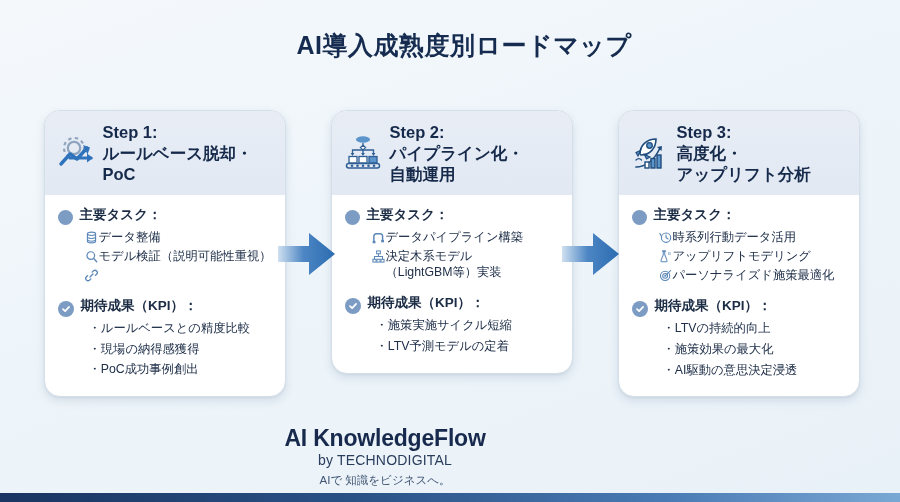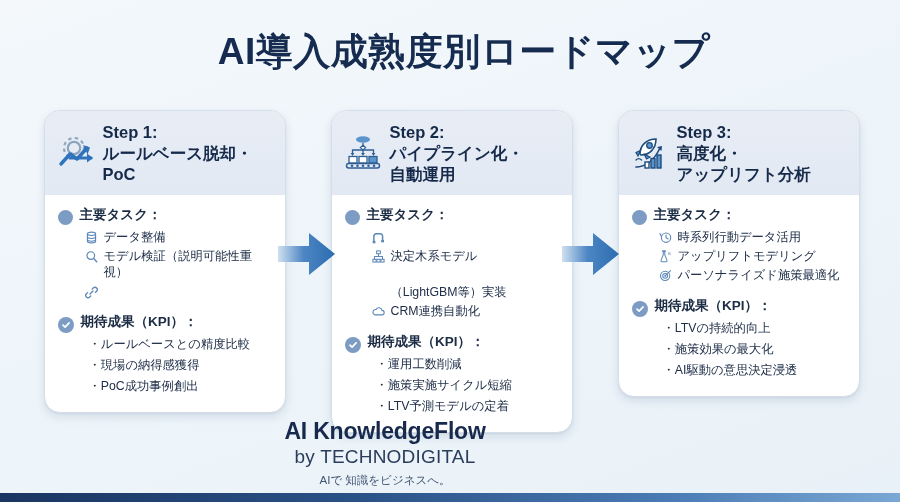--- a/index.html
+++ b/index.html
@@ -11,21 +11,21 @@
     height: 502px;
     overflow: hidden;
     font-family: "Liberation Sans", "DejaVu Sans", sans-serif;
     background: linear-gradient(160deg, #f4f8fb 0%, #eef5fa 45%, #e9f1f8 100%);
     position: relative;
   }
 
   
   .title {
     text-align: center;
-    font-size: 37px;
+    font-size: 25px;
     font-weight: bold;
     color: #152c50;
     letter-spacing: 0.5px;
     padding-top: 33px;
     line-height: 1;
     text-shadow: 0 1px 1px rgba(255,255,255,0.7);
     padding-left: 28px;
   }
 
   
@@ -113,35 +113,34 @@
     font-weight: bold;
     color: #1b2c44;
     line-height: 1.2;
     margin-bottom: 4px;
   }
 
   .task-list { margin: 0; padding: 0; list-style: none; }
   .task-item {
     display: flex;
     align-items: flex-start;
-    gap: 5px;
     font-size: 12.3px;
     color: #20304a;
     line-height: 1.33;
     padding: 1.5px 0;
     padding-left: 4px;
   }
   .task-icon {
     flex: 0 0 auto;
     width: 15px; height: 15px;
     margin-top: 1px;
     display: flex; align-items: center; justify-content: center;
   }
   .task-label { flex: 1 1 auto; }
-  .task-label .l2 { display: block; margin-top: 20px; }
+  .task-label .l2 { display: block; }
 
   .kpi-list { margin: 0; padding: 0; list-style: none; padding-left: 8px; }
   .kpi-item {
     font-size: 12.3px;
     color: #20304a;
     line-height: 1.36;
     padding: 2px 0;
     white-space: nowrap;
   }
   .kpi-item::before { content: "・"; }
@@ -165,21 +164,21 @@
     text-align: center;
   }
   .f-brand {
     font-size: 23px;
     font-weight: bold;
     color: #17294c;
     letter-spacing: -0.2px;
     line-height: 1.15;
   }
   .f-by {
-    font-size: 19px;
+    font-size: 14px;
     color: #2a3d5c;
     letter-spacing: 0.2px;
     line-height: 1.4;
   }
   .f-tag {
     font-size: 11.5px;
     color: #415674;
     line-height: 1.6;
   }
 
@@ -328,62 +327,54 @@
           <div class="sec-title">主要タスク：</div>
           <ul class="task-list">
             <li class="task-item">
               <span class="task-icon">
                 <svg width="13" height="13" viewBox="0 0 14 14">
                     <path d="M2 11 L2 6a3 3 0 0 1 3-3h4a2.4 2.4 0 0 1 2.4 2.4V10" fill="none" stroke="#5b87b8" stroke-width="1.6" stroke-linecap="round"></path>
                     <rect x="0.7" y="10.6" width="3" height="2.6" fill="#5b87b8"></rect>
                     <rect x="9.9" y="9.6" width="3" height="2.6" fill="#5b87b8"></rect>
                   </svg>
               </span>
+              <span class="task-label"><span>データパイプライン構築</span></span>
             </li>
             <li class="task-item">
               <span class="task-icon">
                 <svg width="13" height="13" viewBox="0 0 14 14">
                     <g fill="none" stroke="#5b87b8" stroke-width="1.1">
                       <rect x="5" y="1" width="4" height="3"></rect>
                       <rect x="1" y="10" width="3.4" height="3"></rect>
                       <rect x="5.3" y="10" width="3.4" height="3"></rect>
                       <rect x="9.6" y="10" width="3.4" height="3"></rect>
                       <path d="M7 4 V7 M2.7 10 V7 H11.3 V10"></path>
                     </g>
                   </svg>
               </span>
               <span class="task-label">
                 <span>決定木系モデル</span>
                 <span class="l2">（LightGBM等）実装</span>
               </span>
             </li>
-            <li class="task-item">
-              <span class="task-icon">
-                <svg width="13" height="13" viewBox="0 0 14 14">
-                    <path d="M3.4 10.6h7.2a2.4 2.4 0 0 0 .2-4.8 3.4 3.4 0 0 0-6.4-.9 2.5 2.5 0 0 0-1 5.7z" fill="none" stroke="#5b87b8" stroke-width="1.2"></path>
-                  </svg>
-              </span>
-              <span class="task-label"><span>CRM連携自動化</span></span>
-            </li>
           </ul>
         </div>
       </div>
 
       <div class="sec">
         <div class="sec-bullet">
           <span class="check">
               <svg width="10" height="10" viewBox="0 0 10 10">
                 <path d="M2 5.2 L4.1 7.2 L8.1 2.9" fill="none" stroke="#ffffff" stroke-width="1.7" stroke-linecap="round" stroke-linejoin="round"></path>
               </svg>
             </span>
         </div>
         <div class="sec-content">
           <div class="sec-title">期待成果（KPI）：</div>
           <ul class="kpi-list">
-            <li class="kpi-item">運用工数削減</li>
             <li class="kpi-item">施策実施サイクル短縮</li>
             <li class="kpi-item">LTV予測モデルの定着</li>
           </ul>
         </div>
       </div>
 
     </div>
   </div>
 
   <div class="card card-3">

